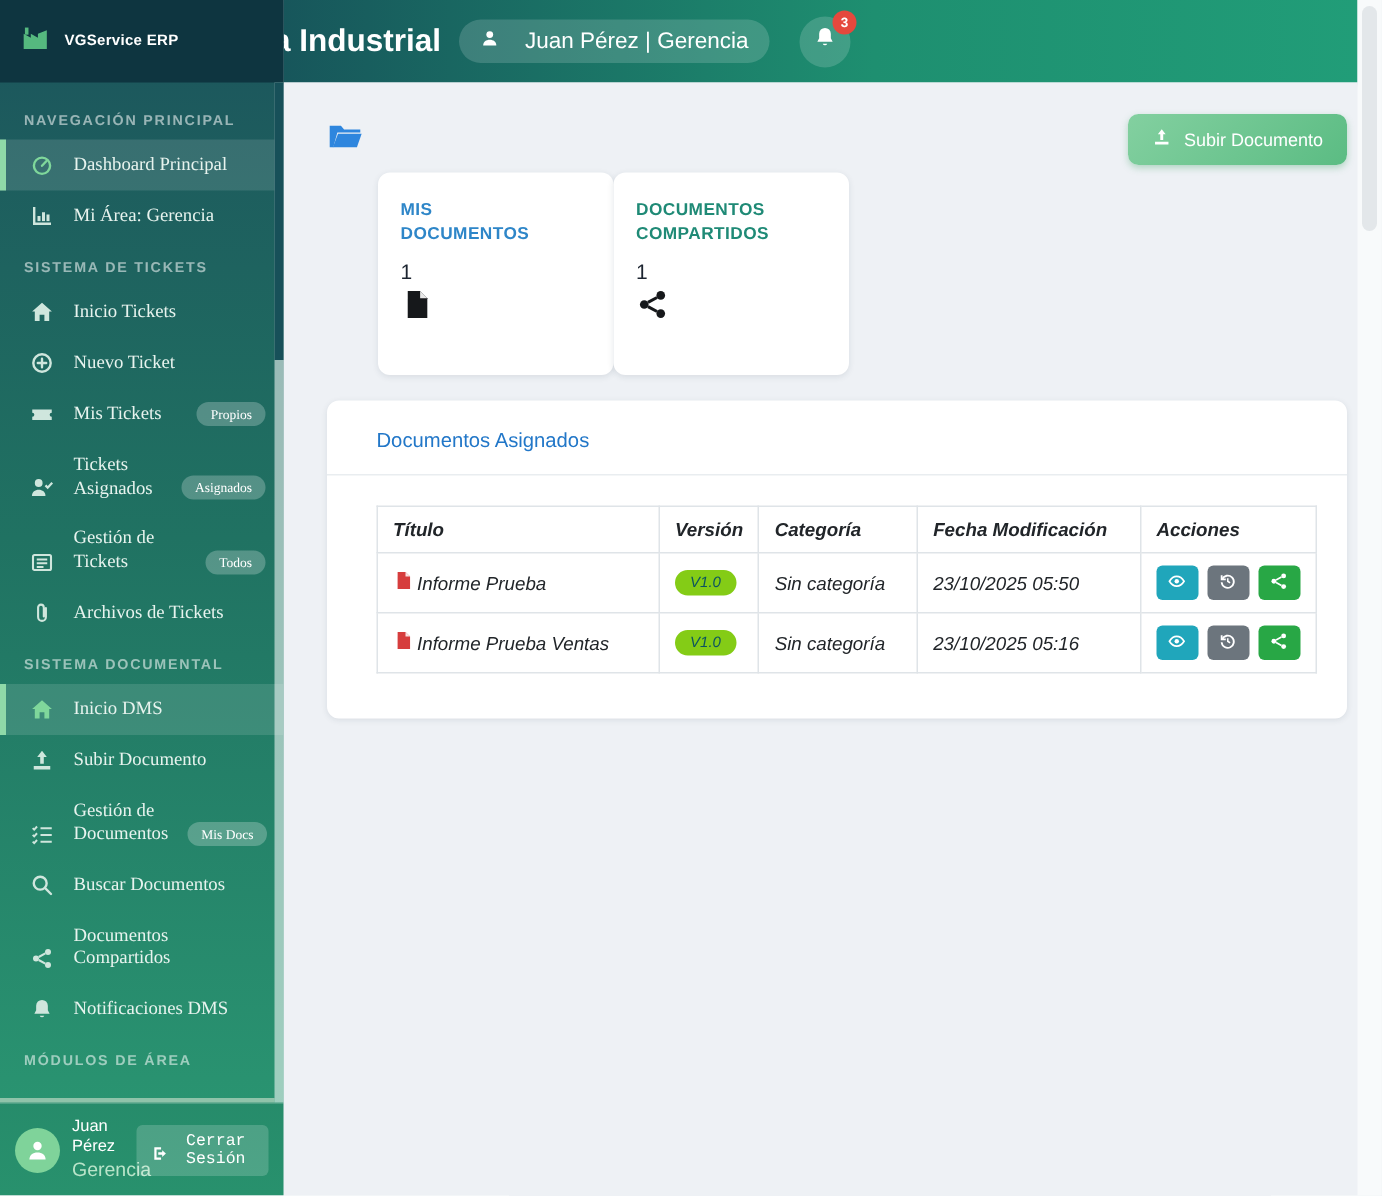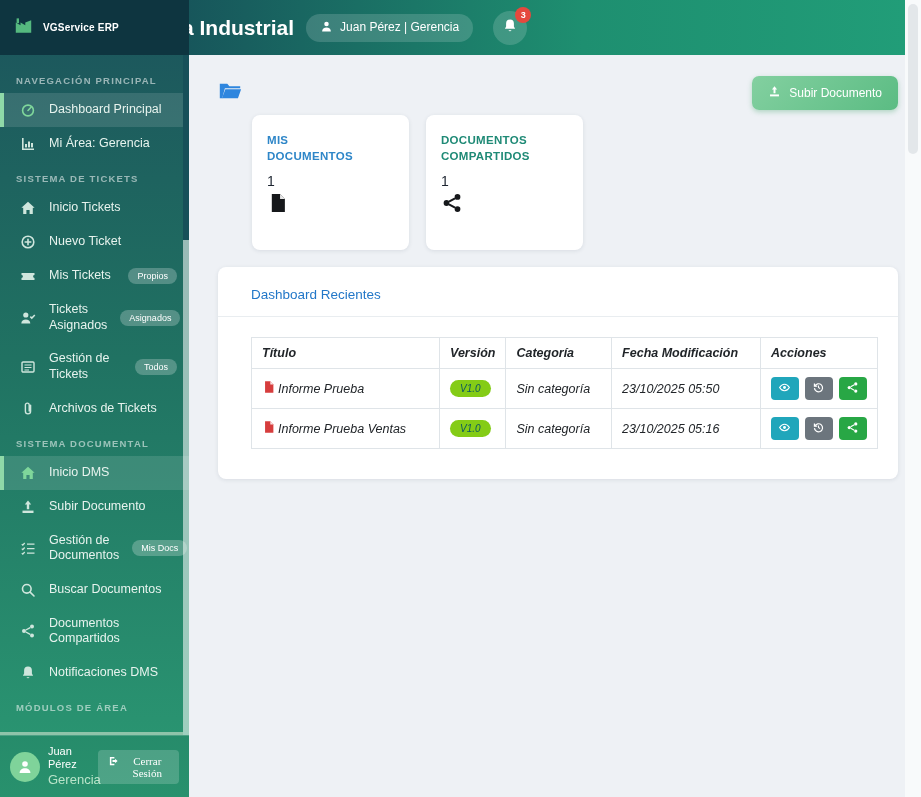--- a/index.html
+++ b/index.html
@@ -7,60 +7,60 @@
   .app { display:flex; width:921px; height:797px; background:#eef1f5; }
 
   
   .sidebar { width:189px; flex-shrink:0; display:flex; flex-direction:column;
              background:linear-gradient(180deg,#1c545c 0%, #207262 45%, #2b9973 100%); position:relative; z-index:3; }
   .logo-block { height:55px; background:#0e3540; display:flex; align-items:center; gap:10px; padding:0 14px; flex-shrink:0; }
   .logo-block svg { color:#55b97f; }
   .brand-name { color:#fff; font-size:10px; font-weight:bold; letter-spacing:0.2px; }
   .sidebar-nav { flex:1; padding-top:8px; overflow:hidden; }
   .section-label { color:rgba(255,255,255,0.55); font-size:9.5px; letter-spacing:1.2px; padding:12px 16px 7px; font-weight:bold; }
-  .nav-item { display:flex; align-items:center; gap:13px; padding:9px 12px 9px 20px; color:#e7f3ee; font-size:12.5px; cursor:pointer; min-height:33px; }
+  .nav-item { display:flex; align-items:flex-end; gap:13px; padding:9px 12px 9px 20px; color:#e7f3ee; font-size:12.5px; cursor:pointer; min-height:33px;font-family:Liberation Serif, serif; }
   .nav-item .ni { width:16px; height:16px; flex-shrink:0; color:#cfe6dd; }
   .nav-item.active { background:rgba(255,255,255,0.12); border-left:4px solid #8fd9a8; padding-left:16px; }
   .nav-item.active .ni { color:#7fd79b; }
   .nav-item .lbl { flex:1; line-height:1.25; }
   .pill-badge { background:rgba(255,255,255,0.24); color:#fff; font-size:9px; padding:3px 9px; border-radius:10px; white-space:nowrap; }
   .module-bar { height:23px; background:#8fc3aa; width:183px; margin-top:12px; }
   .sidebar-footer { flex-shrink:0; height:62px; border-top:1px solid rgba(255,255,255,0.18); background:rgba(0,0,0,0.05);
                     display:flex; align-items:center; gap:8px; padding:0 10px; }
   .avatar { width:30px; height:30px; border-radius:50%; background:#7fd39a; display:flex; align-items:center; justify-content:center; color:#fff; flex-shrink:0; }
   .uinfo { display:flex; flex-direction:column; line-height:1.25; min-width:0; }
   .uname { color:#fff; font-size:11px; width:40px; }
   .urole { color:#b9e4c9; font-size:13px; }
   .logout-btn { margin-left:auto; background:rgba(255,255,255,0.18); border:none; color:#fff; font-size:11px;
-                padding:5px 10px; border-radius:4px; display:flex; align-items:flex-start; gap:6px; cursor:pointer; font-family:Liberation Serif, serif; }
+                padding:5px 10px; border-radius:4px; display:flex; align-items:flex-end; gap:6px; cursor:pointer; font-family:Liberation Mono, monospace; }
   .sb-track { position:absolute; top:55px; bottom:62px; right:0; width:6px; background:rgba(255,255,255,0.55); }
   .sb-thumb { position:absolute; top:0; right:0; width:6px; height:185px; background:#175059; }
 
   
   .main-col { flex:1; display:flex; flex-direction:column; min-width:0; }
   .topbar { height:55px; flex-shrink:0; background:linear-gradient(90deg,#17565b 0%, #1e8f70 55%, #219d78 100%);
             display:flex; align-items:center; overflow:hidden; box-shadow:0 1px 3px rgba(0,0,0,0.25); }
   .topbar-title { color:#fff; font-size:21px; font-weight:bold; margin-left:-7px; white-space:nowrap; }
   .user-chip { margin-left:12px; background:rgba(255,255,255,0.16); border-radius:15px; padding:6px 14px;
-               color:#fff; font-size:12px; display:flex; align-items:flex-start; gap:7px; cursor:pointer; white-space:nowrap; }
+               color:#fff; font-size:15px; display:flex; align-items:flex-start; gap:17px; cursor:pointer; white-space:nowrap; }
   .bell-wrap { margin-left:20px; position:relative; width:34px; height:34px; border-radius:50%;
                background:rgba(255,255,255,0.16); display:flex; align-items:center; justify-content:center; cursor:pointer; }
   .bell-badge { position:absolute; top:-4px; right:-4px; min-width:16px; height:16px; border-radius:8px; background:#e5483d;
                 color:#fff; font-size:9px; font-weight:bold; display:flex; align-items:center; justify-content:center; padding:0 4px; }
 
   .content { flex:1; background:#eef1f5; padding:20px 0 0 29px; overflow:hidden; }
   .inner { width:680px; }
   .page-head { display:flex; align-items:center; justify-content:space-between; height:36px; }
   .page-title-wrap { display:flex; align-items:center; gap:10px; }
   .page-title { font-size:19px; font-weight:bold; color:#2d3b48; }
   .upload-btn { background:linear-gradient(135deg,#83d0a0,#5bbc83); border:none; color:#fff; font-size:12px;
                 padding:9px 16px; border-radius:7px; display:flex; align-items:center; gap:8px; cursor:pointer;
                 box-shadow:0 2px 5px rgba(60,160,100,0.35); font-family:inherit; }
 
-  .cards-row { display:flex; gap:17px; margin-top:4px;padding-left:34px; }
+  .cards-row { display:flex; gap:0; margin-top:4px;padding-left:34px; }
   .stat-card { width:157px; height:135px; background:#fff; border-radius:8px; box-shadow:0 1px 4px rgba(30,50,70,0.10);
                padding:17px 15px; }
   .stat-title { font-size:11.5px; font-weight:bold; letter-spacing:0.3px; line-height:1.4; width:110px; }
   .stat-title.blue { color:#2e86c8; }
   .stat-title.teal { color:#1f8a76; }
   .stat-value { font-size:14px; color:#1c2430; margin-top:9px; }
   .stat-icon { margin-top:3px; color:#16181b; }
 
   .recent-card { margin-top:17px; background:#fff; border-radius:8px; box-shadow:0 1px 4px rgba(30,50,70,0.10); }
   .recent-head { padding:18px 20px 13px 33px; border-bottom:1px solid #e9edf0; }
@@ -297,21 +297,21 @@
                   <circle cx="4" cy="8" r="2.1"></circle>
                   <circle cx="12" cy="12.4" r="2.1"></circle>
                   <path d="M5.8 7 10.2 4.6M5.8 9l4.4 2.4" stroke="currentColor" stroke-width="1.5"></path>
                 </svg>
             </div>
           </div>
         </div>
 
         <div class="recent-card">
           <div class="recent-head">
-            <span class="recent-title">Dashboard Recientes</span>
+            <span class="recent-title">Documentos Asignados</span>
           </div>
           <div class="recent-body">
             <table class="docs">
               <colgroup>
                   <col class="c-title">
                   <col class="c-ver">
                   <col class="c-cat">
                   <col class="c-date">
                   <col class="c-act">
                 </colgroup>

